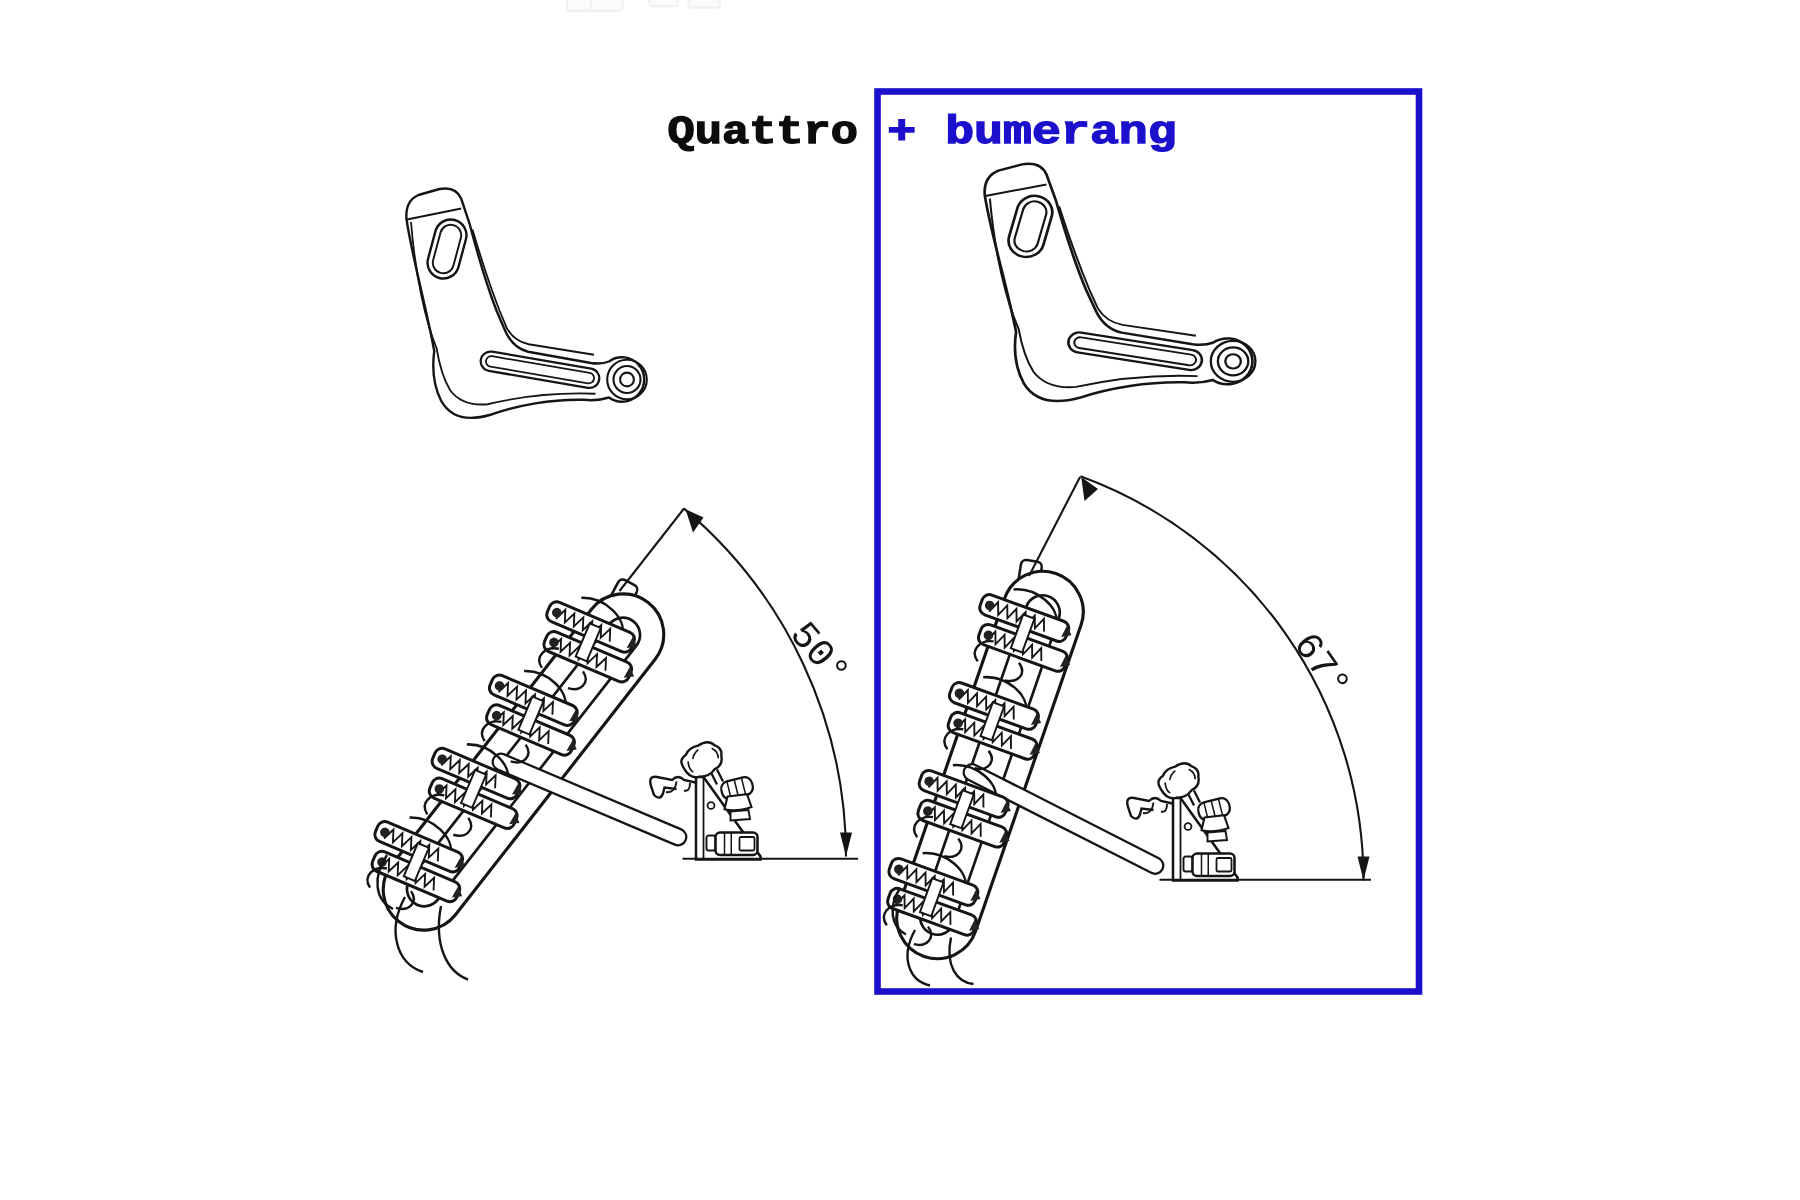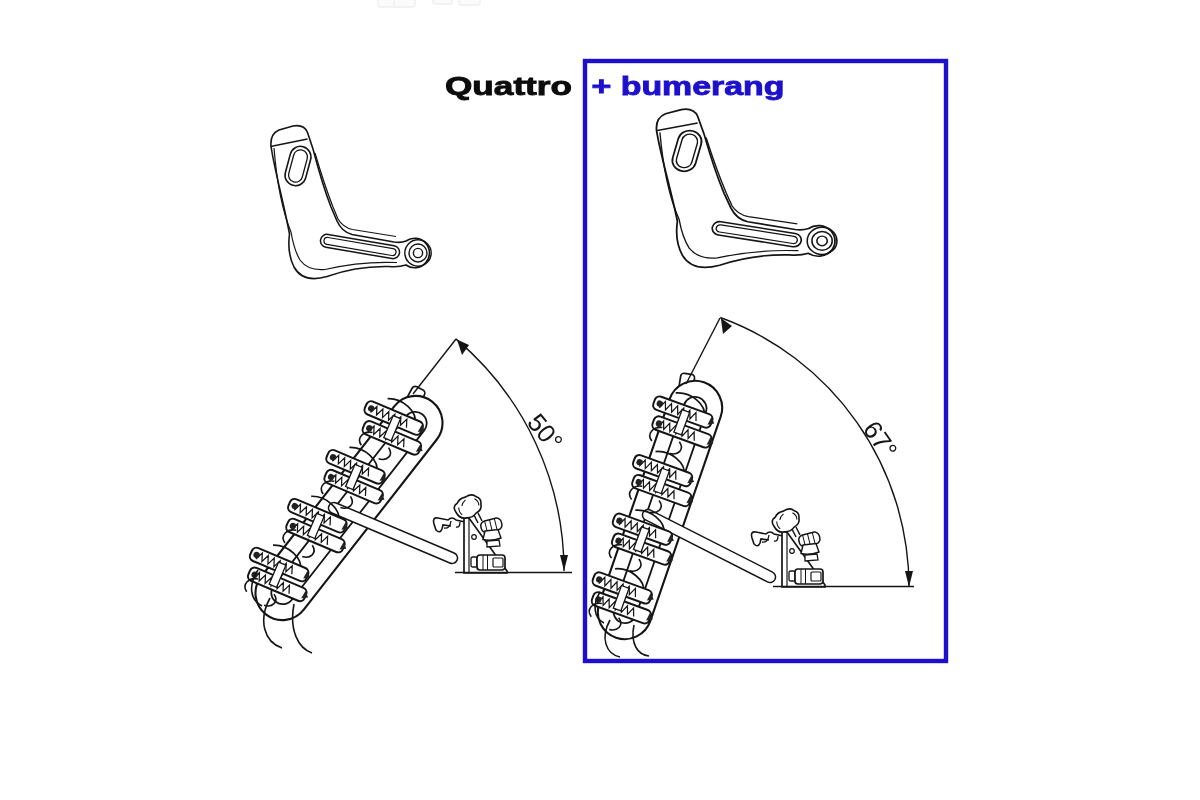--- a/index.html
+++ b/index.html
@@ -1,17 +1,17 @@
 <!DOCTYPE html>
 <html><head>
 <meta charset="utf-8">
 <style>
   html,body{margin:0;padding:0;background:#fff;}
   #page{width:1200px;height:800px;position:relative;overflow:hidden;background:#fff;
-        font-family:Liberation Sans, sans-serif;}
+        font-family:Liberation Mono, monospace;}
 </style>
 </head>
 <body>
 <div id="page">
 <svg width="1200" height="800" viewBox="0 0 1200 800" xmlns="http://www.w3.org/2000/svg">
   <rect x="0" y="0" width="1200" height="800" fill="#ffffff"></rect>
 
   <g stroke="#f0f0f0" fill="#fbfbfb" stroke-width="1.5">
     <rect x="378" y="-4" width="30" height="11" rx="2"></rect>
     <rect x="394" y="-5" width="21" height="12" rx="2"></rect>

